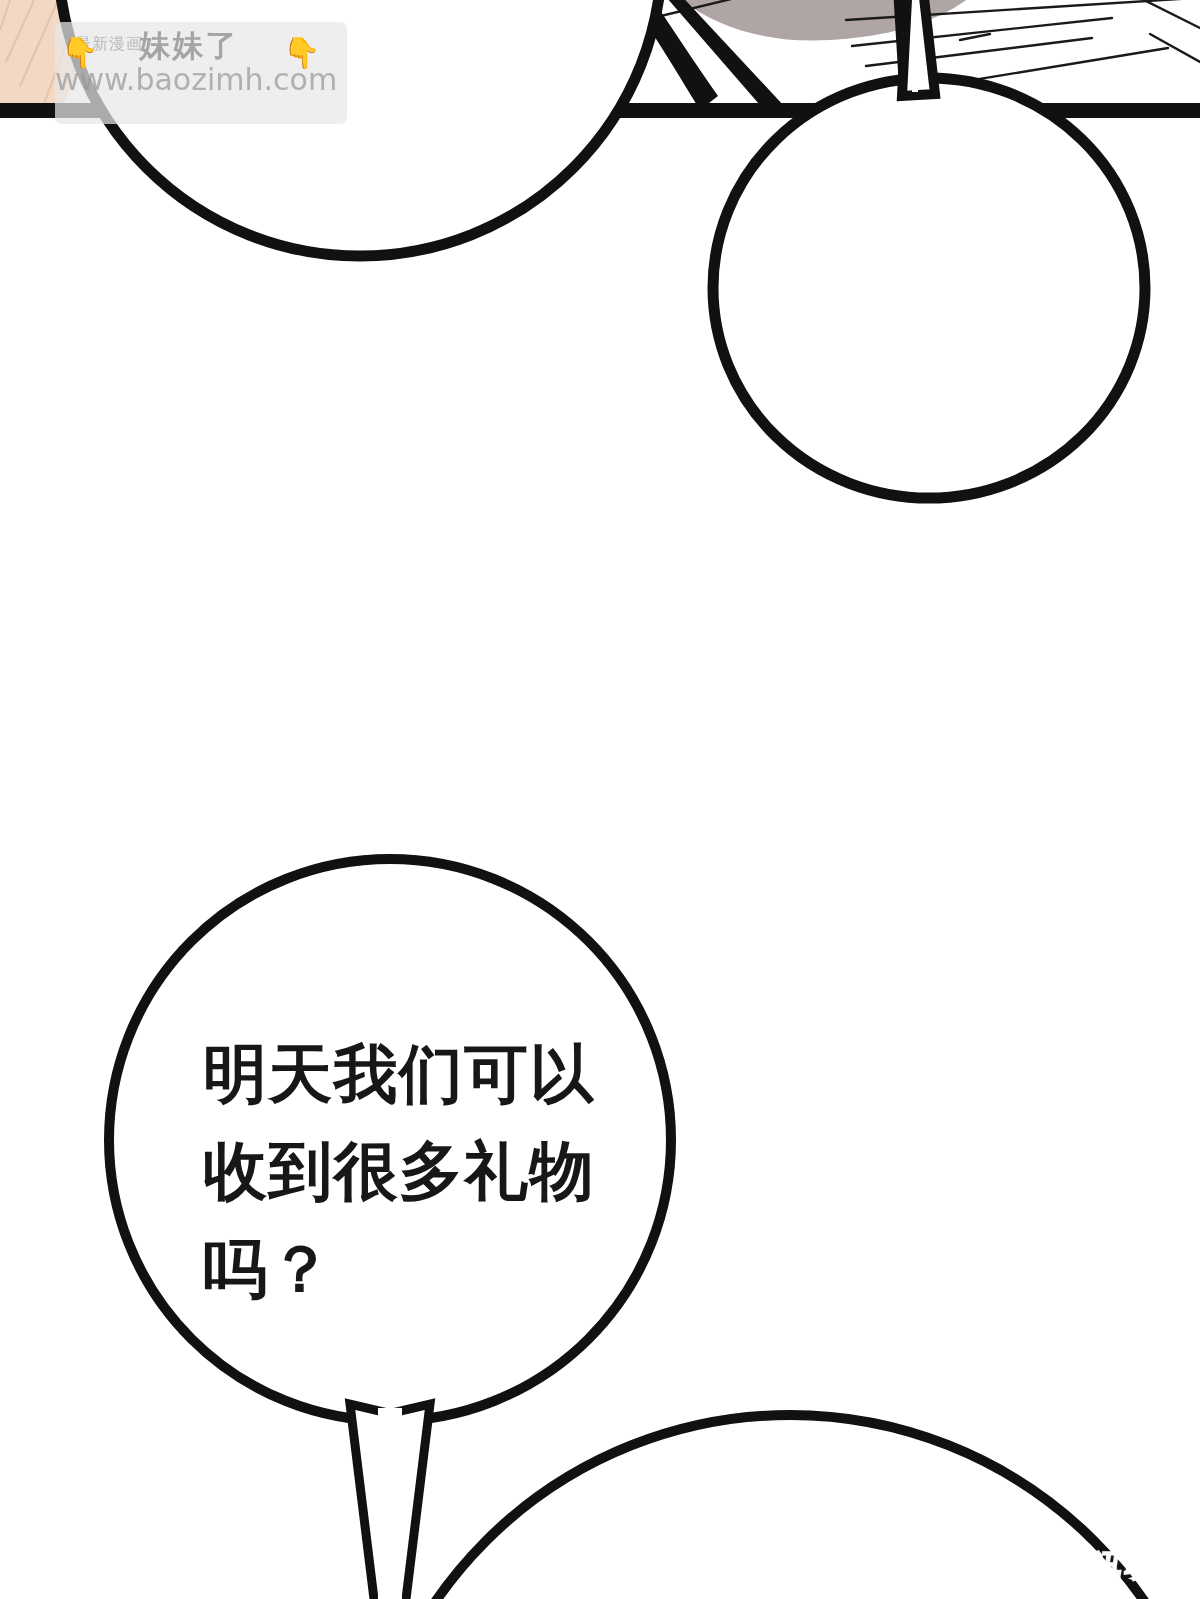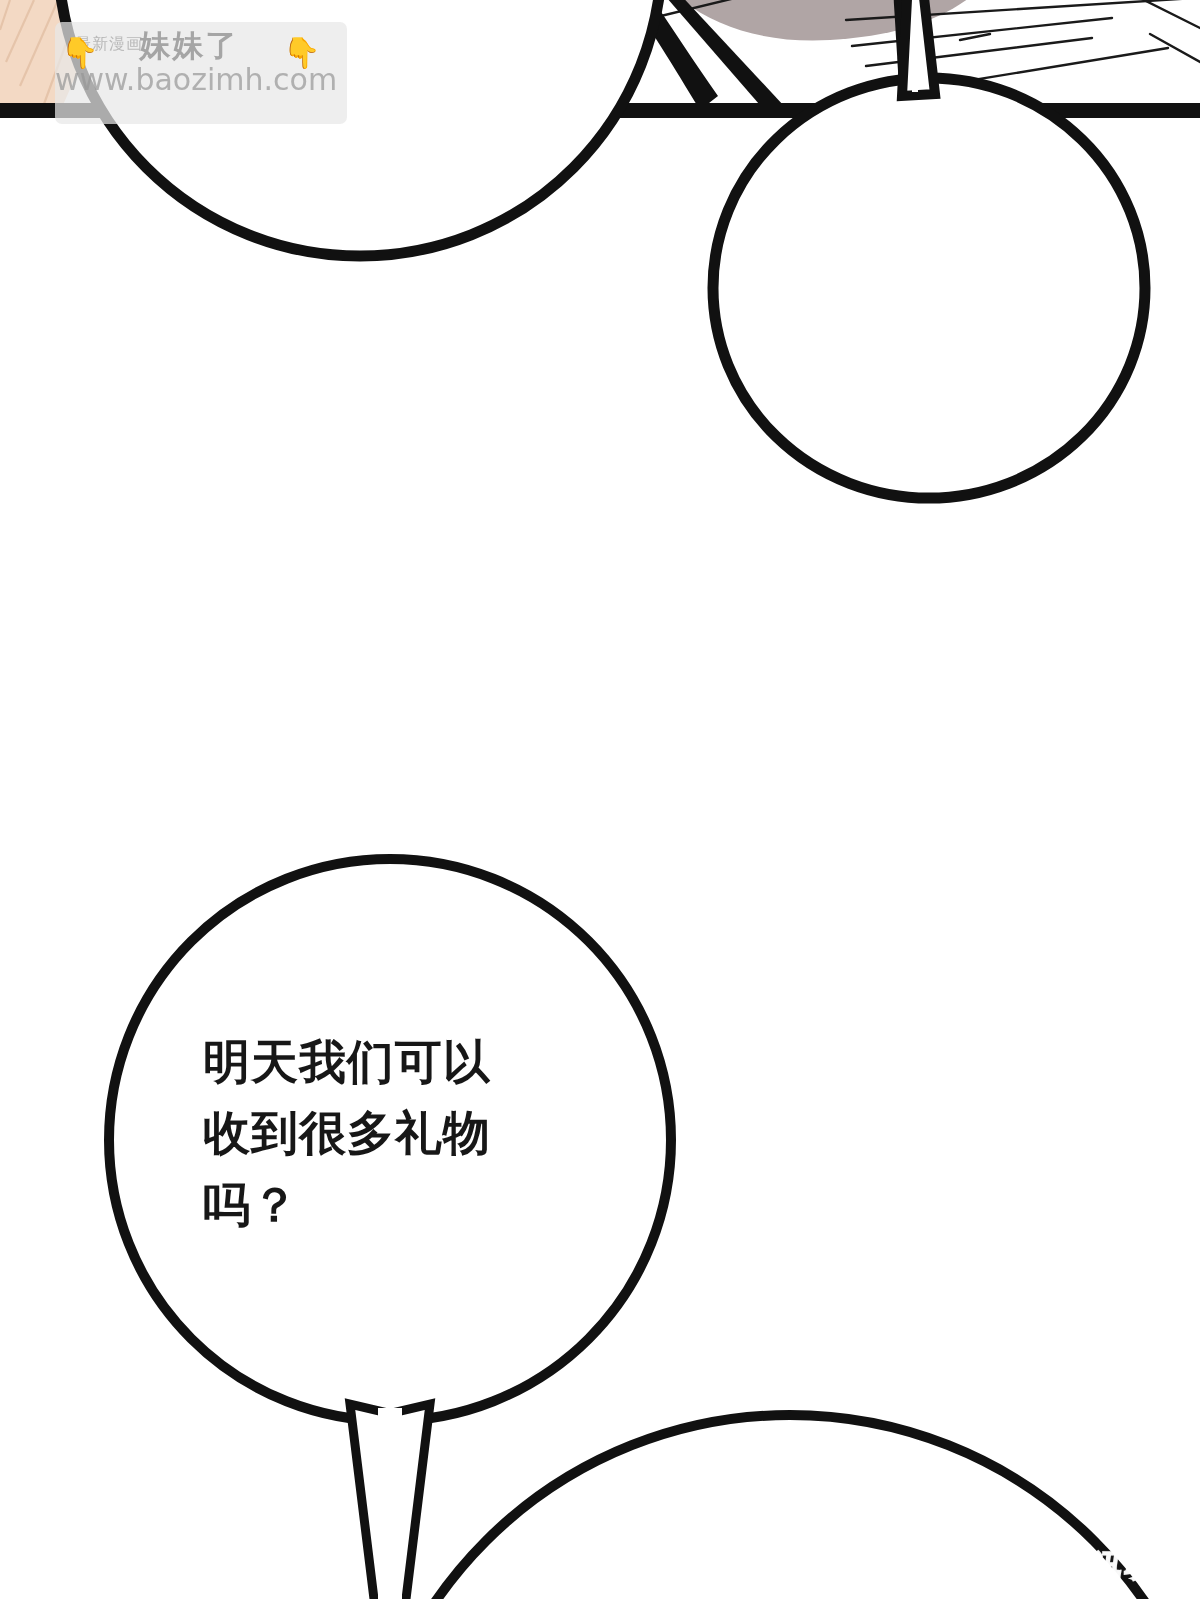--- a/index.html
+++ b/index.html
@@ -38,21 +38,21 @@
     left: 775px;
     top: 178px;
     width: 330px;
     font-size: 53px;
     line-height: 1.52;
   }
   #bubble-bottom-text {
     left: 203px;
     top: 1026px;
     width: 400px;
-    font-size: 47px;
+    font-size: 64px;
     line-height: 1.52;
   }
 
   
   .wm-bar {
     position: absolute;
     left: 55px;
     top: 22px;
     width: 268px;
     height: 102px;

